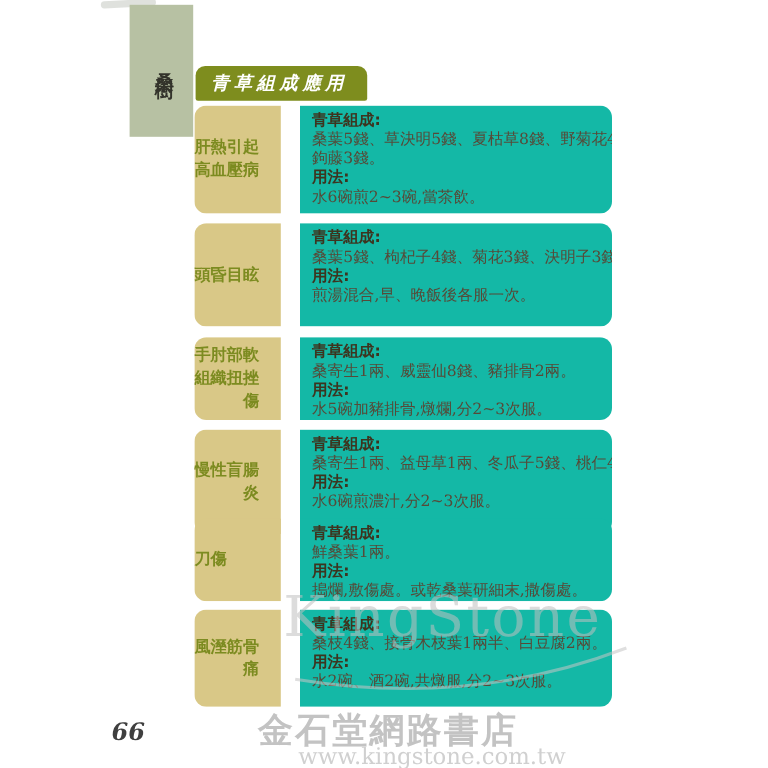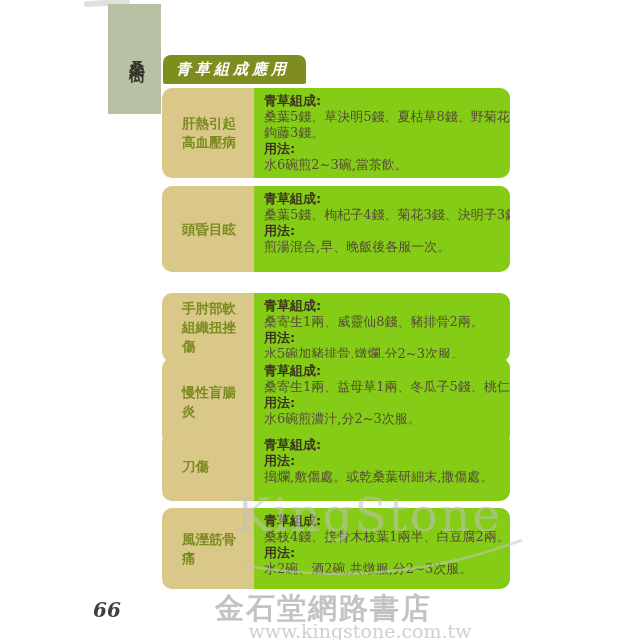--- a/index.html
+++ b/index.html
@@ -15,24 +15,24 @@
         font-family:"DejaVu Serif",serif;}
   
   .header-tab{position:absolute;left:163px;top:55px;height:29px;min-width:96px;
         background:#7e8d1e;border-radius:8px 8px 2px 2px;display:flex;align-items:center;
         padding:0 16px 0 13px;}
   .header-tab span{color:#ffffff;font-size:15px;font-weight:bold;font-style:italic;
         letter-spacing:4px;font-family:"DejaVu Serif",serif;white-space:nowrap;}
   
   .row{position:absolute;left:162px;width:348px;display:flex;border-radius:10px;
         overflow:hidden;}
-  .row-label{width:66px;flex:0 0 66px;padding:0 6px 0 20px;background:#d9c887;
+  .row-label{width:66px;flex:0 0 66px;padding:0 6px 0 0;background:#d9c887;
         color:#7c8b20;font-weight:bold;font-size:13.5px;line-height:19px;
-        display:flex;align-items:center;white-space:pre-line;}
-  .row-content{flex:1;background:#84cc16;padding:5px 8px 0 10px;}
+        display:flex;align-items:center;white-space:pre-line;text-align:right;}
+  .row-content{flex:1;background:#14b8a6;padding:5px 8px 0 10px;margin-left:16px;}
   .ln{font-size:13px;line-height:16px;white-space:nowrap;}
   .ln.h{font-weight:bold;color:#3d341f;}
   .ln.b{color:#564a38;font-family:"DejaVu Serif",serif;}
   
   .wm-king{position:absolute;left:236px;top:487px;font-size:47px;color:#c0c0c0;opacity:.55;
         font-family:"DejaVu Serif",serif;letter-spacing:2px;pointer-events:none;}
   .wm-swoosh{position:absolute;left:0;top:0;pointer-events:none;opacity:.55;}
   .page-num{position:absolute;left:93px;top:598px;font-size:20px;font-style:italic;
         font-weight:bold;color:#3f3f3f;font-family:"DejaVu Serif",serif;}
   .wm-store{position:absolute;left:215px;top:589px;width:290px;text-align:left;
@@ -70,21 +70,21 @@
   <div class="row" style="top:186px;height:86px">
     <div class="row-label">頭昏目眩</div>
     <div class="row-content">
       <div class="ln h">青草組成:</div>
       <div class="ln b">桑葉5錢、枸杞子4錢、菊花3錢、決明子3錢。</div>
       <div class="ln h">用法:</div>
       <div class="ln b">煎湯混合,早、晚飯後各服一次。</div>
     </div>
   </div>
 
-  <div class="row" style="top:293px;height:69px">
+  <div class="row" style="top:281px;height:69px">
     <div class="row-label">手肘部軟
 組織扭挫
 傷</div>
     <div class="row-content">
       <div class="ln h">青草組成:</div>
       <div class="ln b">桑寄生1兩、威靈仙8錢、豬排骨2兩。</div>
       <div class="ln h">用法:</div>
       <div class="ln b">水5碗加豬排骨,燉爛,分2~3次服。</div>
     </div>
   </div>
@@ -97,20 +97,21 @@
       <div class="ln b">桑寄生1兩、益母草1兩、冬瓜子5錢、桃仁4錢。</div>
       <div class="ln h">用法:</div>
       <div class="ln b">水6碗煎濃汁,分2~3次服。</div>
     </div>
   </div>
 
   <div class="row" style="top:432px;height:69px">
     <div class="row-label">刀傷</div>
     <div class="row-content">
       <div class="ln h">青草組成:</div>
+      <div class="ln b">鮮桑葉1兩。</div>
       <div class="ln h">用法:</div>
       <div class="ln b">搗爛,敷傷處。或乾桑葉研細末,撒傷處。</div>
     </div>
   </div>
 
   <div class="row" style="top:508px;height:81px">
     <div class="row-label">風溼筋骨
 痛</div>
     <div class="row-content">
       <div class="ln h">青草組成:</div>

